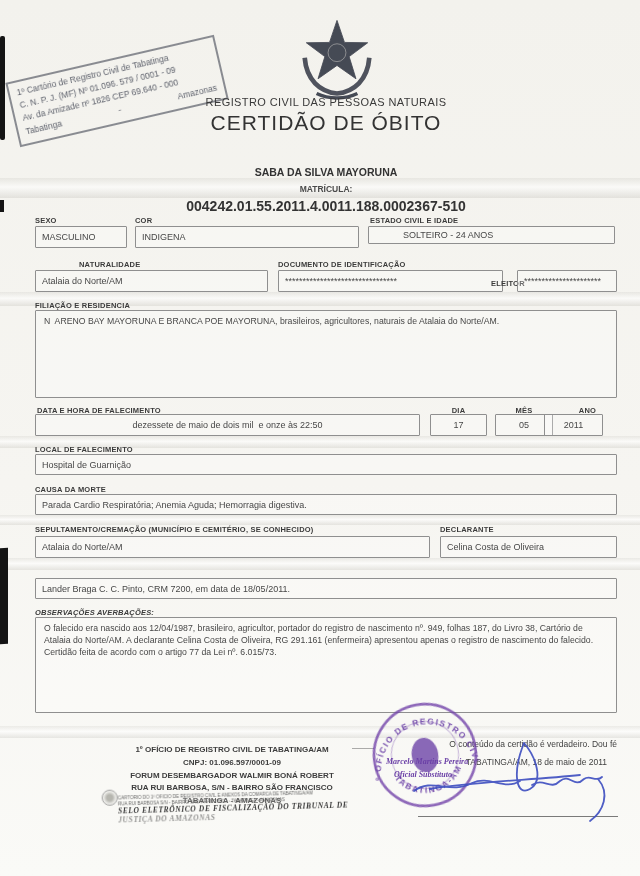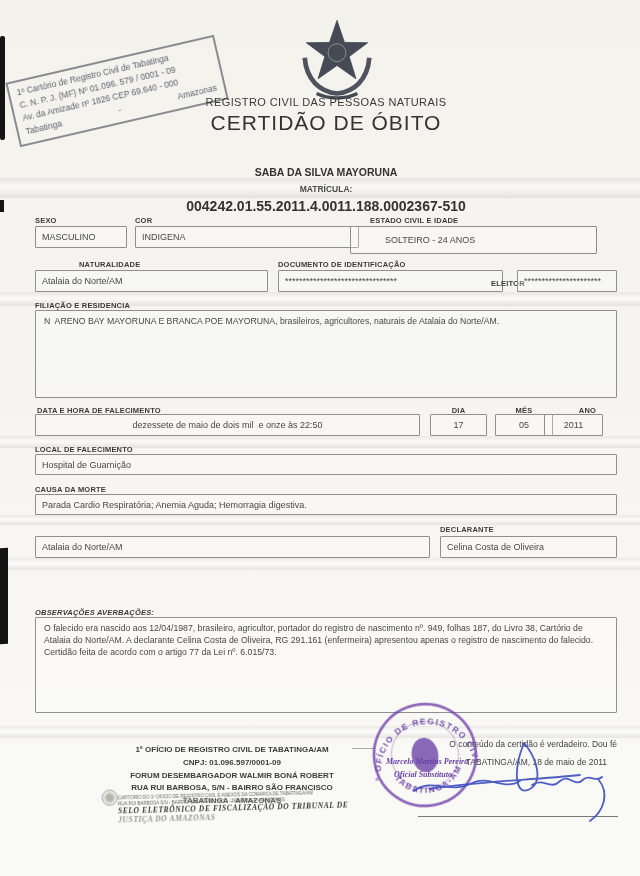--- a/index.html
+++ b/index.html
@@ -98,21 +98,21 @@
   <div class="hc doc-title">CERTIDÃO DE ÓBITO</div>
   <div class="hc name-value">SABA DA SILVA MAYORUNA</div>
   <div class="hc matric-label">MATRÍCULA:</div>
   <div class="hc matric-value">004242.01.55.2011.4.0011.188.0002367-510</div>
 
   <div class="flabel" style="left:35px;top:216px;">SEXO</div>
   <div class="fbox" style="left:35px;top:226px;width:92px;height:22px;"><span>MASCULINO</span></div>
   <div class="flabel" style="left:135px;top:216px;">COR</div>
   <div class="fbox" style="left:135px;top:226px;width:224px;height:22px;"><span>INDIGENA</span></div>
   <div class="flabel" style="left:370px;top:216px;">ESTADO CIVIL E IDADE</div>
-  <div class="fbox" style="left:350px;top:226px;width:247px;height:28px;padding-left:34px;"><span>SOLTEIRO - 24 ANOS</span></div>
+  <div class="fbox" style="left:368px;top:226px;width:247px;height:18px;padding-left:34px;"><span>SOLTEIRO - 24 ANOS</span></div>
 
   <div class="flabel" style="left:35px;top:260px;margin-left:44px;">NATURALIDADE</div>
   <div class="fbox" style="left:35px;top:270px;width:233px;height:22px;"><span>Atalaia do Norte/AM</span></div>
   <div class="flabel" style="left:278px;top:260px;">DOCUMENTO DE IDENTIFICAÇÃO</div>
   <div class="fbox" style="left:278px;top:270px;width:225px;height:22px;"><span>********************************</span></div>
   <div class="flabel" style="left:491px;top:260px;margin-top:19px;">ELEITOR</div>
   <div class="fbox" style="left:517px;top:270px;width:100px;height:22px;"><span>**********************</span></div>
 
   <div class="flabel" style="left:35px;top:301px;">FILIAÇÃO E RESIDENCIA</div>
   <div class="fbox multi" style="left:35px;top:310px;width:582px;height:88px;"><span>N  ARENO BAY MAYORUNA E BRANCA POE MAYORUNA, brasileiros, agricultores, naturais de Atalaia do Norte/AM.</span></div>
@@ -125,24 +125,26 @@
   <div class="fbox center" style="left:495px;top:414px;width:58px;height:22px;"><span>05</span></div>
   <div class="flabel" style="left:558px;top:406px;width:59px;text-align:center;">ANO</div>
   <div class="fbox center" style="left:544px;top:414px;width:59px;height:22px;"><span>2011</span></div>
 
   <div class="flabel" style="left:35px;top:445px;">LOCAL DE FALECIMENTO</div>
   <div class="fbox" style="left:35px;top:454px;width:582px;height:21px;"><span>Hospital de Guarnição</span></div>
 
   <div class="flabel" style="left:35px;top:485px;">CAUSA DA MORTE</div>
   <div class="fbox" style="left:35px;top:494px;width:582px;height:21px;"><span>Parada Cardio Respiratória; Anemia Aguda; Hemorragia digestiva.</span></div>
 
+  <div class="flabel" style="left:35px;top:525px;">SEPULTAMENTO/CREMAÇÃO (MUNICÍPIO E CEMITÉRIO, SE CONHECIDO)</div>
   <div class="fbox" style="left:35px;top:536px;width:395px;height:22px;"><span>Atalaia do Norte/AM</span></div>
   <div class="flabel" style="left:440px;top:525px;">DECLARANTE</div>
   <div class="fbox" style="left:440px;top:536px;width:177px;height:22px;"><span>Celina Costa de Oliveira</span></div>
 
+  <div class="fbox" style="left:35px;top:578px;width:582px;height:21px;"><span>Lander Braga C. C. Pinto, CRM 7200, em data de 18/05/2011.</span></div>
 
   <div class="flabel" style="left:35px;top:608px;font-style:italic;font-weight:700;">OBSERVAÇÕES AVERBAÇÕES:</div>
   <div class="fbox multi" style="left:35px;top:617px;width:582px;height:96px;"><span>O falecido era nascido aos 12/04/1987, brasileiro, agricultor, portador do registro de nascimento nº. 949, folhas 187, do Livro 38, Cartório de Atalaia do Norte/AM. A declarante Celina Costa de Oliveira, RG 291.161 (enfermeira) apresentou apenas o registro de nascimento do falecido. Certidão feita de acordo com o artigo 77 da Lei nº. 6.015/73.</span></div>
 
   <div class="office">
     <div>1º OFÍCIO DE REGISTRO CIVIL DE TABATINGA/AM</div>
     <div>CNPJ: 01.096.597/0001-09</div>
     <div>FORUM DESEMBARGADOR WALMIR BONÁ ROBERT</div>
     <div>RUA RUI BARBOSA, S/N - BAIRRO SÃO FRANCISCO</div>
     <div style="opacity:.75;">TABATINGA - AMAZONAS</div>

